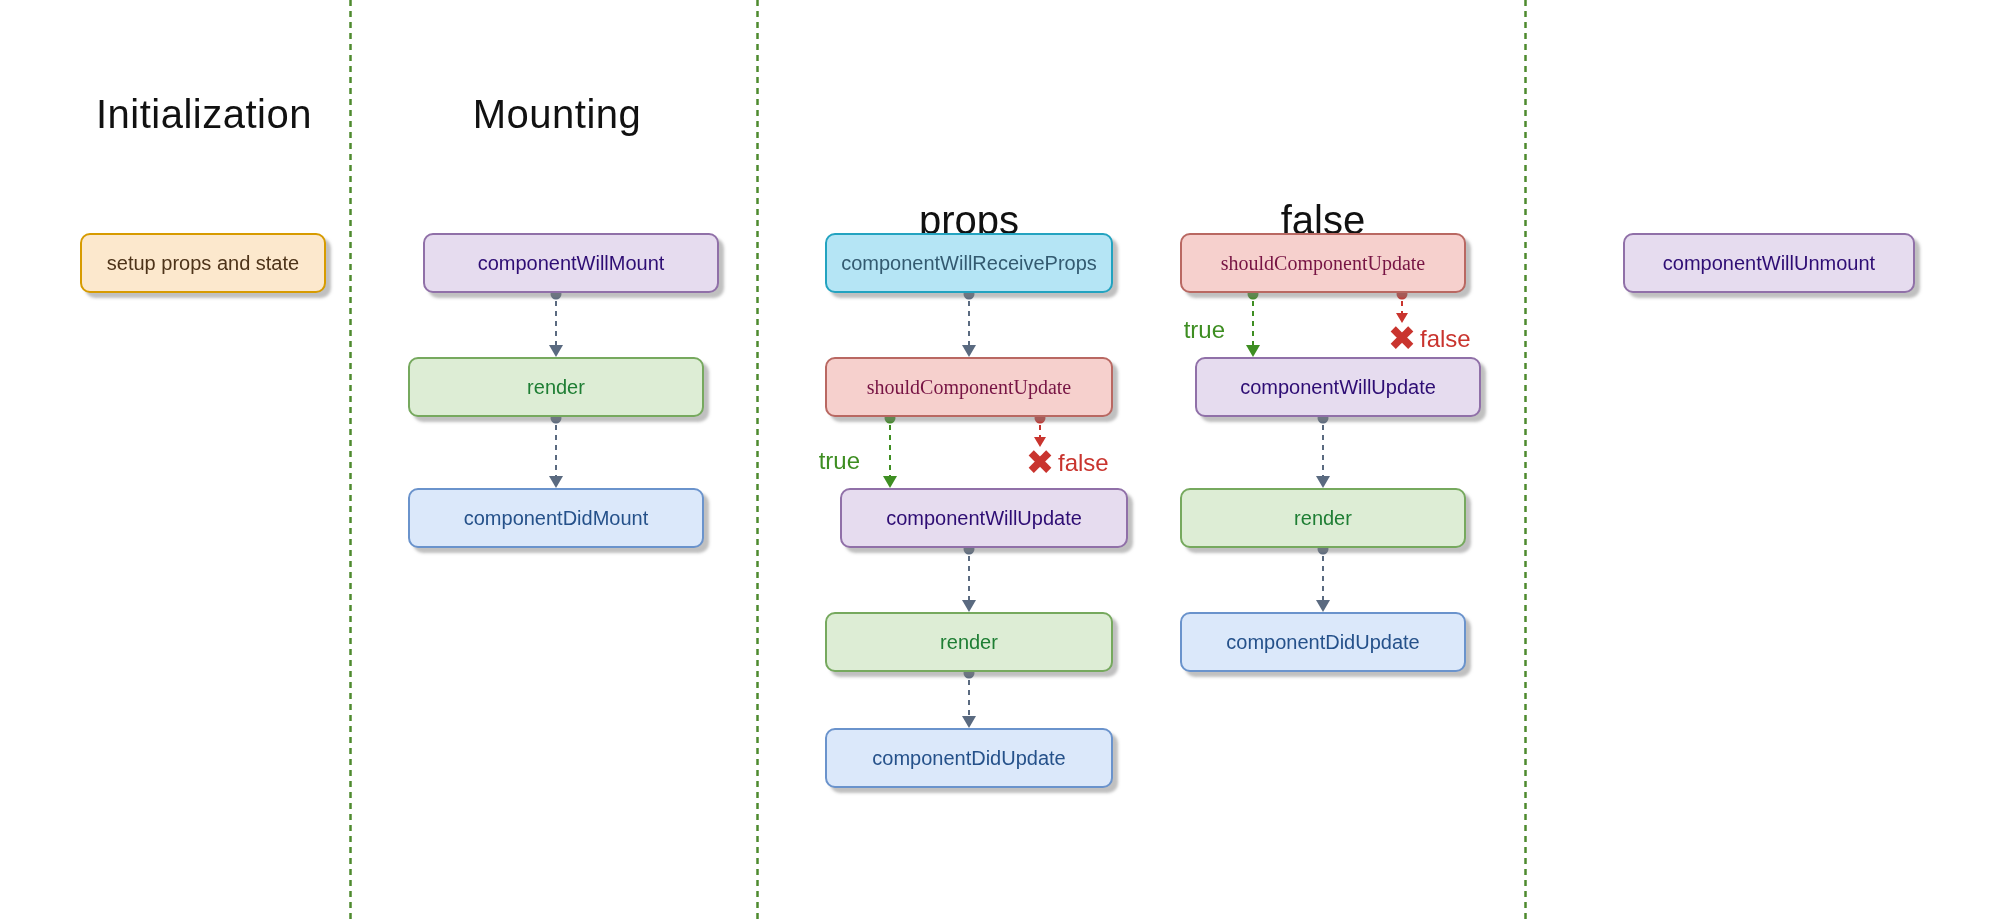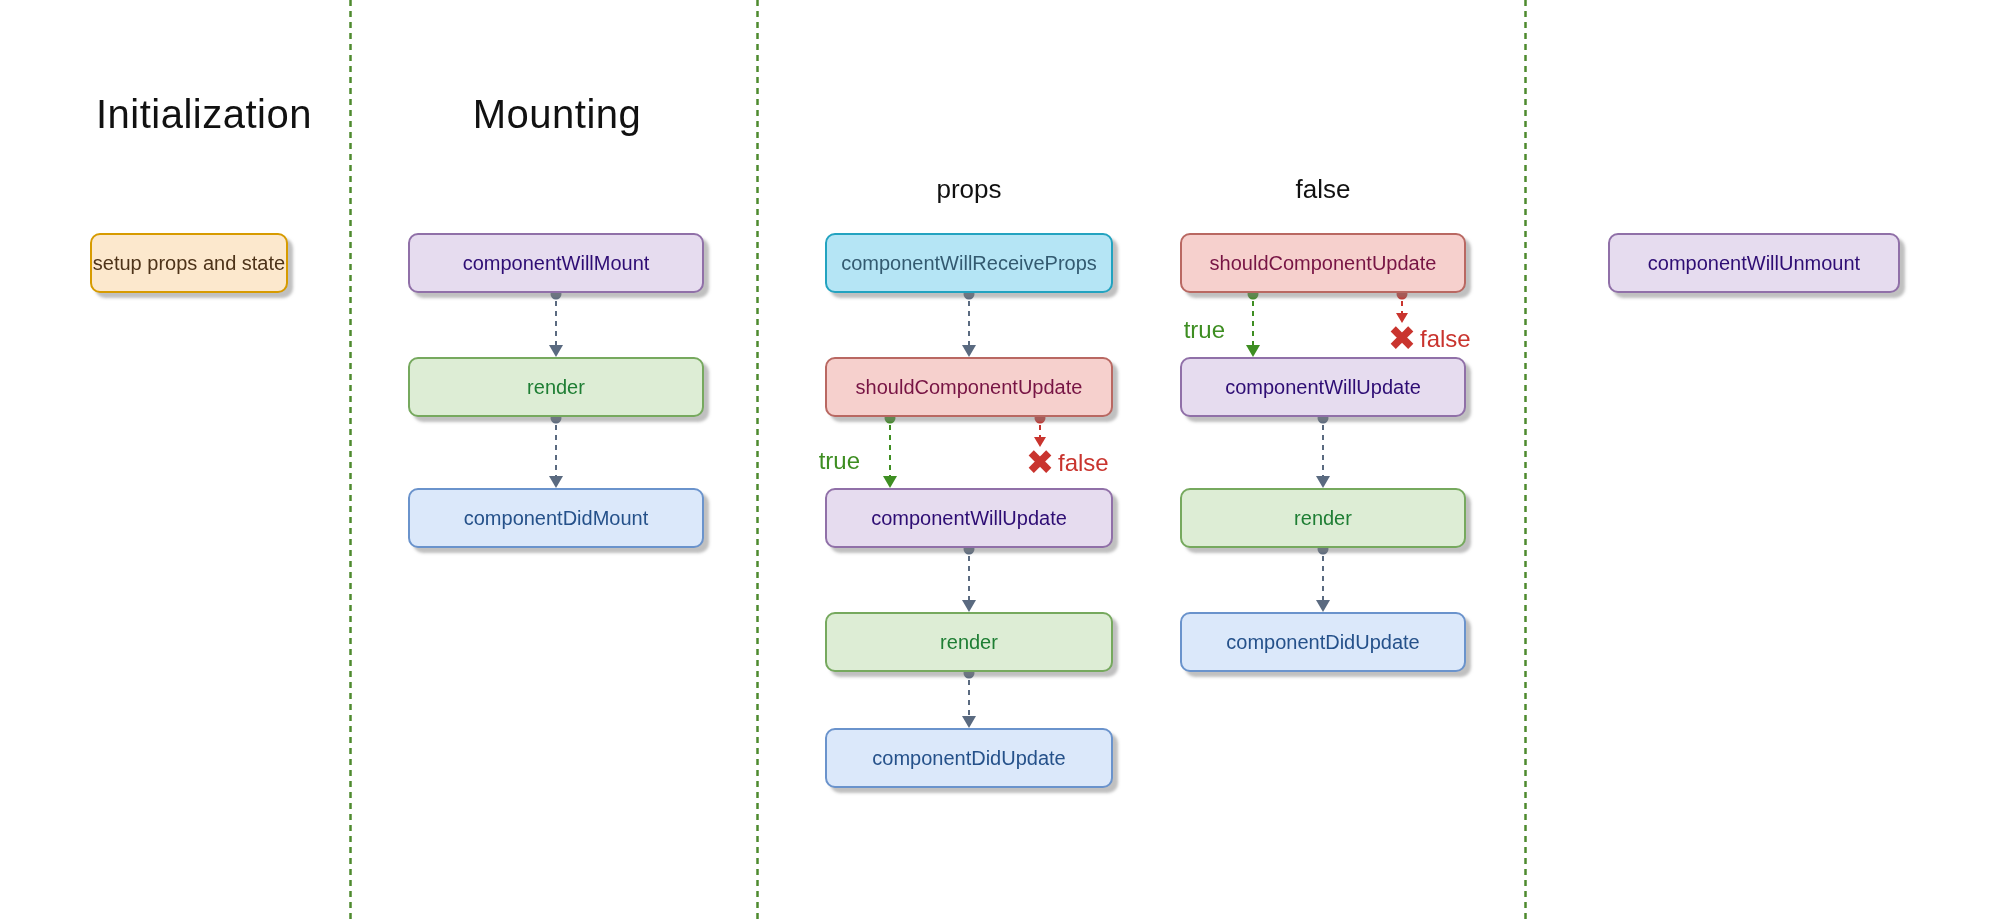--- a/index.html
+++ b/index.html
@@ -17,29 +17,29 @@
   body{font-family:"Liberation Sans", sans-serif;}
   #stage{position:relative;width:2000px;height:924px;background:var(--bg);overflow:hidden;}
   svg.layer{position:absolute;left:0;top:0;}
   .divider{stroke:var(--divider);stroke-width:2.5;stroke-dasharray:6 5;fill:none;}
   .aline{stroke-width:2;stroke-dasharray:5 5;fill:none;}
   .aline.slate{stroke:var(--arrow);} .adot.slate{fill:var(--arrow);} .ahead.slate{fill:var(--arrow);}
   .aline.green{stroke:var(--trueGreen);} .adot.green{fill:var(--trueGreen);} .ahead.green{fill:var(--trueGreen);}
   .aline.red{stroke:var(--falseRed);} .adot.red{fill:var(--falseRed);} .ahead.red{fill:var(--falseRed);}
   .xmark{fill:var(--falseRed);font-size:34px;font-weight:700;font-family:"DejaVu Sans", sans-serif;}
   .section-title{position:absolute;text-align:center;font-size:40px;font-weight:500;color:var(--titleColor);letter-spacing:.5px;}
-  .sub-title{position:absolute;text-align:center;font-size:26px;font-weight:500;color:var(--titleColor);}
+  .sub-title{position:absolute;text-align:center;font-size:40px;font-weight:500;color:var(--titleColor);margin-top:24px;}
   .node{position:absolute;height:60px;border-radius:10px;border:2px solid;display:flex;align-items:center;justify-content:center;
         font-size:20px;font-weight:500;box-shadow:5px 5px 3px rgba(130,130,130,.5);box-sizing:border-box;}
   .node.orange{background:var(--orangeFill);border-color:var(--orangeStroke);color:var(--orangeText);}
-  .node.purple{background:var(--purpleFill);border-color:var(--purpleStroke);color:var(--purpleText);}
+  .node.purple{background:var(--purpleFill);border-color:var(--purpleStroke);color:var(--purpleText);margin-left:15px;}
   .node.green{background:var(--greenFill);border-color:var(--greenStroke);color:var(--greenText);}
   .node.blue{background:var(--blueFill);border-color:var(--blueStroke);color:var(--blueText);}
   .node.cyan{background:var(--cyanFill);border-color:var(--cyanStroke);color:var(--cyanText);}
-  .node.red{background:var(--redFill);border-color:var(--redStroke);color:var(--redText);}
+  .node.red{background:var(--redFill);border-color:var(--redStroke);color:var(--redText);font-family:Liberation Serif, serif;}
   .edge-label{position:absolute;font-size:24px;font-weight:500;}
   .edge-label.true{color:var(--trueGreen);}
   .edge-label.false{color:var(--falseRed);}
 </style>
 </head>
 <body>
 
 <div id="stage">
 
   <svg class="layer" width="2000" height="924">
@@ -116,21 +116,21 @@
       <polygon class="ahead slate" points="1316,600 1330,600 1323,612"></polygon>
     </g>
   </svg>
 
   <div class="section-title" style="left:357px;top:92px;width:400px">Mounting</div>
   <div class="section-title" style="left:4px;top:92px;width:400px">Initialization</div>
 
   <div class="sub-title" style="left:869px;top:174px;width:200px">props</div>
   <div class="sub-title" style="left:1223px;top:174px;width:200px">false</div>
 
-  <div class="node orange" style="left:90px;top:233px;width:198px">setup props and state</div>
+  <div class="node orange" style="left:80px;top:233px;width:246px">setup props and state</div>
 
   <div class="node purple" style="left:408px;top:233px;width:296px">componentWillMount</div>
   <div class="node green" style="left:408px;top:357px;width:296px">render</div>
   <div class="node blue" style="left:408px;top:488px;width:296px">componentDidMount</div>
 
   <div class="node cyan" style="left:825px;top:233px;width:288px">componentWillReceiveProps</div>
   <div class="node red" style="left:825px;top:357px;width:288px">shouldComponentUpdate</div>
   <div class="node purple" style="left:825px;top:488px;width:288px">componentWillUpdate</div>
   <div class="node green" style="left:825px;top:612px;width:288px">render</div>
   <div class="node blue" style="left:825px;top:728px;width:288px">componentDidUpdate</div>

